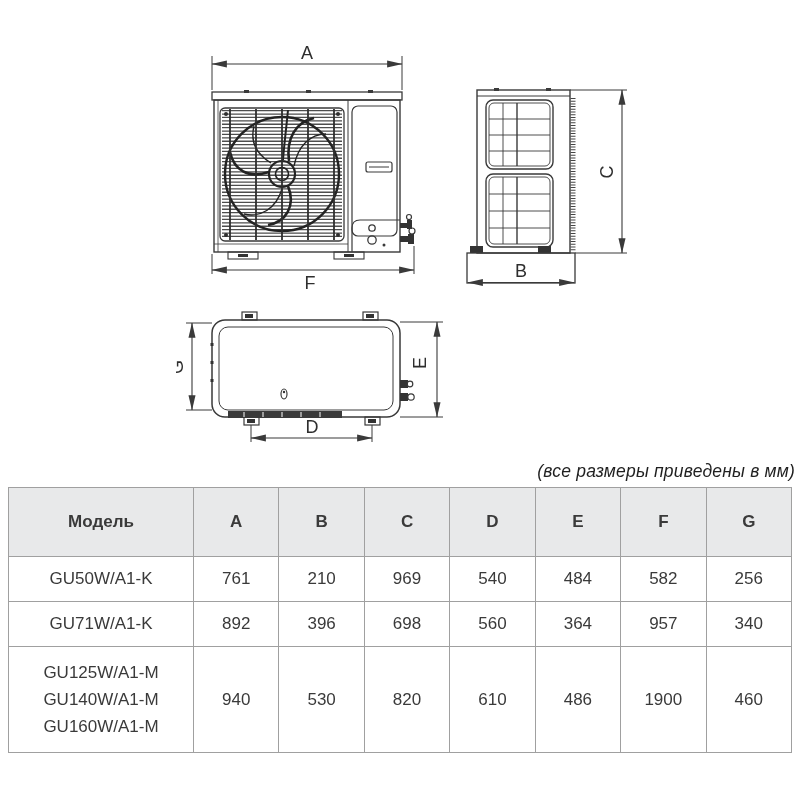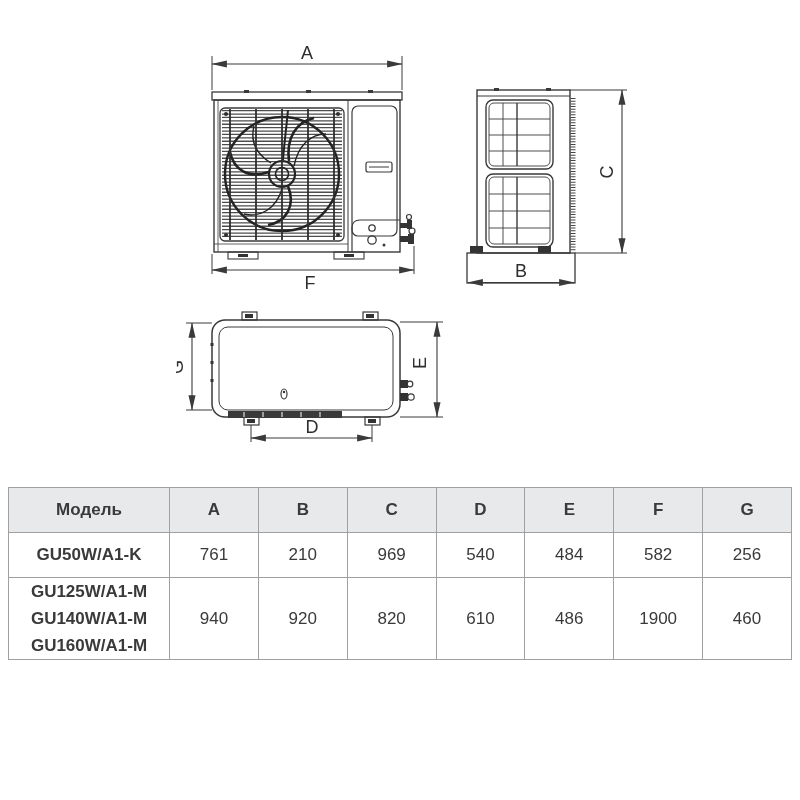--- a/index.html
+++ b/index.html
@@ -3,24 +3,24 @@
 <meta charset="utf-8">
 <style>
   html,body{margin:0;padding:0;background:#ffffff;}
   .page{position:relative;width:800px;height:800px;background:#ffffff;overflow:hidden;
         font-family:"Liberation Sans",sans-serif;color:#333;}
   .drawing{position:absolute;}
   .note{position:absolute;top:461px;right:5px;font-size:17.5px;font-style:italic;
         color:#1f1f1f;letter-spacing:0.2px;}
   table.spec{position:absolute;left:8px;top:487px;width:784px;border-collapse:collapse;
         table-layout:fixed;font-size:17px;color:#3a3a3a;}
-  table.spec th,table.spec td{border:1px solid #a0a0a0;text-align:center;padding:0;}
+  table.spec th,table.spec td{border:1px solid #a0a0a0;text-align:center;padding:12px;}
   table.spec thead th{background:#e8e9ea;height:44px;font-weight:bold;}
   th.model,td.model{text-align:left;padding-left:14px;width:160px;}
-  td.model{font-weight:bold;}
+  td.model{font-weight:normal;}
   tr.r{height:45px;}
   tr.r-tall{height:82px;margin-top:16px;}
   td.model .mline{display:block;line-height:27px;}
   svg text.lbl{font-family:"Liberation Sans",sans-serif;font-size:18px;fill:#2e2e2e;}
   svg .ln{stroke:#3a3a3a;fill:none;}
 </style>
 </head>
 <body>
 
 <div class="page">
@@ -202,20 +202,21 @@
     <line class="ln" x1="224" y1="114" x2="267" y2="114" stroke-width="1"></line>
     <line class="ln" x1="261" y1="19" x2="261" y2="114" stroke-width="1.1" marker-start="url(#ar3)" marker-end="url(#ar3)"></line>
     <text class="lbl" x="250" y="60" text-anchor="middle" transform="rotate(-90 250 60)">E</text>
 
     <line class="ln" x1="75" y1="122" x2="75" y2="139" stroke-width="1"></line>
     <line class="ln" x1="196" y1="122" x2="196" y2="139" stroke-width="1"></line>
     <line class="ln" x1="75" y1="135" x2="196" y2="135" stroke-width="1.1" marker-start="url(#ar3)" marker-end="url(#ar3)"></line>
     <text class="lbl" x="136" y="130" text-anchor="middle">D</text>
   </svg>
 
+  <div class="note">(все размеры приведены в мм)</div>
 
   <table class="spec">
     <thead>
       <tr>
         <th class="model">Модель</th>
         <th>A</th>
         <th>B</th>
         <th>C</th>
         <th>D</th>
         <th>E</th>
@@ -227,28 +228,38 @@
       <tr class="r">
         <td class="model">GU50W/A1-K</td>
         <td>761</td>
         <td>210</td>
         <td>969</td>
         <td>540</td>
         <td>484</td>
         <td>582</td>
         <td>256</td>
       </tr>
+      <tr class="r">
+        <td class="model">GU71W/A1-K</td>
+        <td>892</td>
+        <td>396</td>
+        <td>698</td>
+        <td>560</td>
+        <td>364</td>
+        <td>957</td>
+        <td>340</td>
+      </tr>
       <tr class="r-tall">
         <td class="model">
           <span class="mline">GU125W/A1-M</span>
           <span class="mline">GU140W/A1-M</span>
           <span class="mline">GU160W/A1-M</span>
         </td>
         <td>940</td>
-        <td>920</td>
+        <td>530</td>
         <td>820</td>
         <td>610</td>
         <td>486</td>
         <td>1900</td>
         <td>460</td>
       </tr>
     </tbody>
   </table>
 
 </div>

